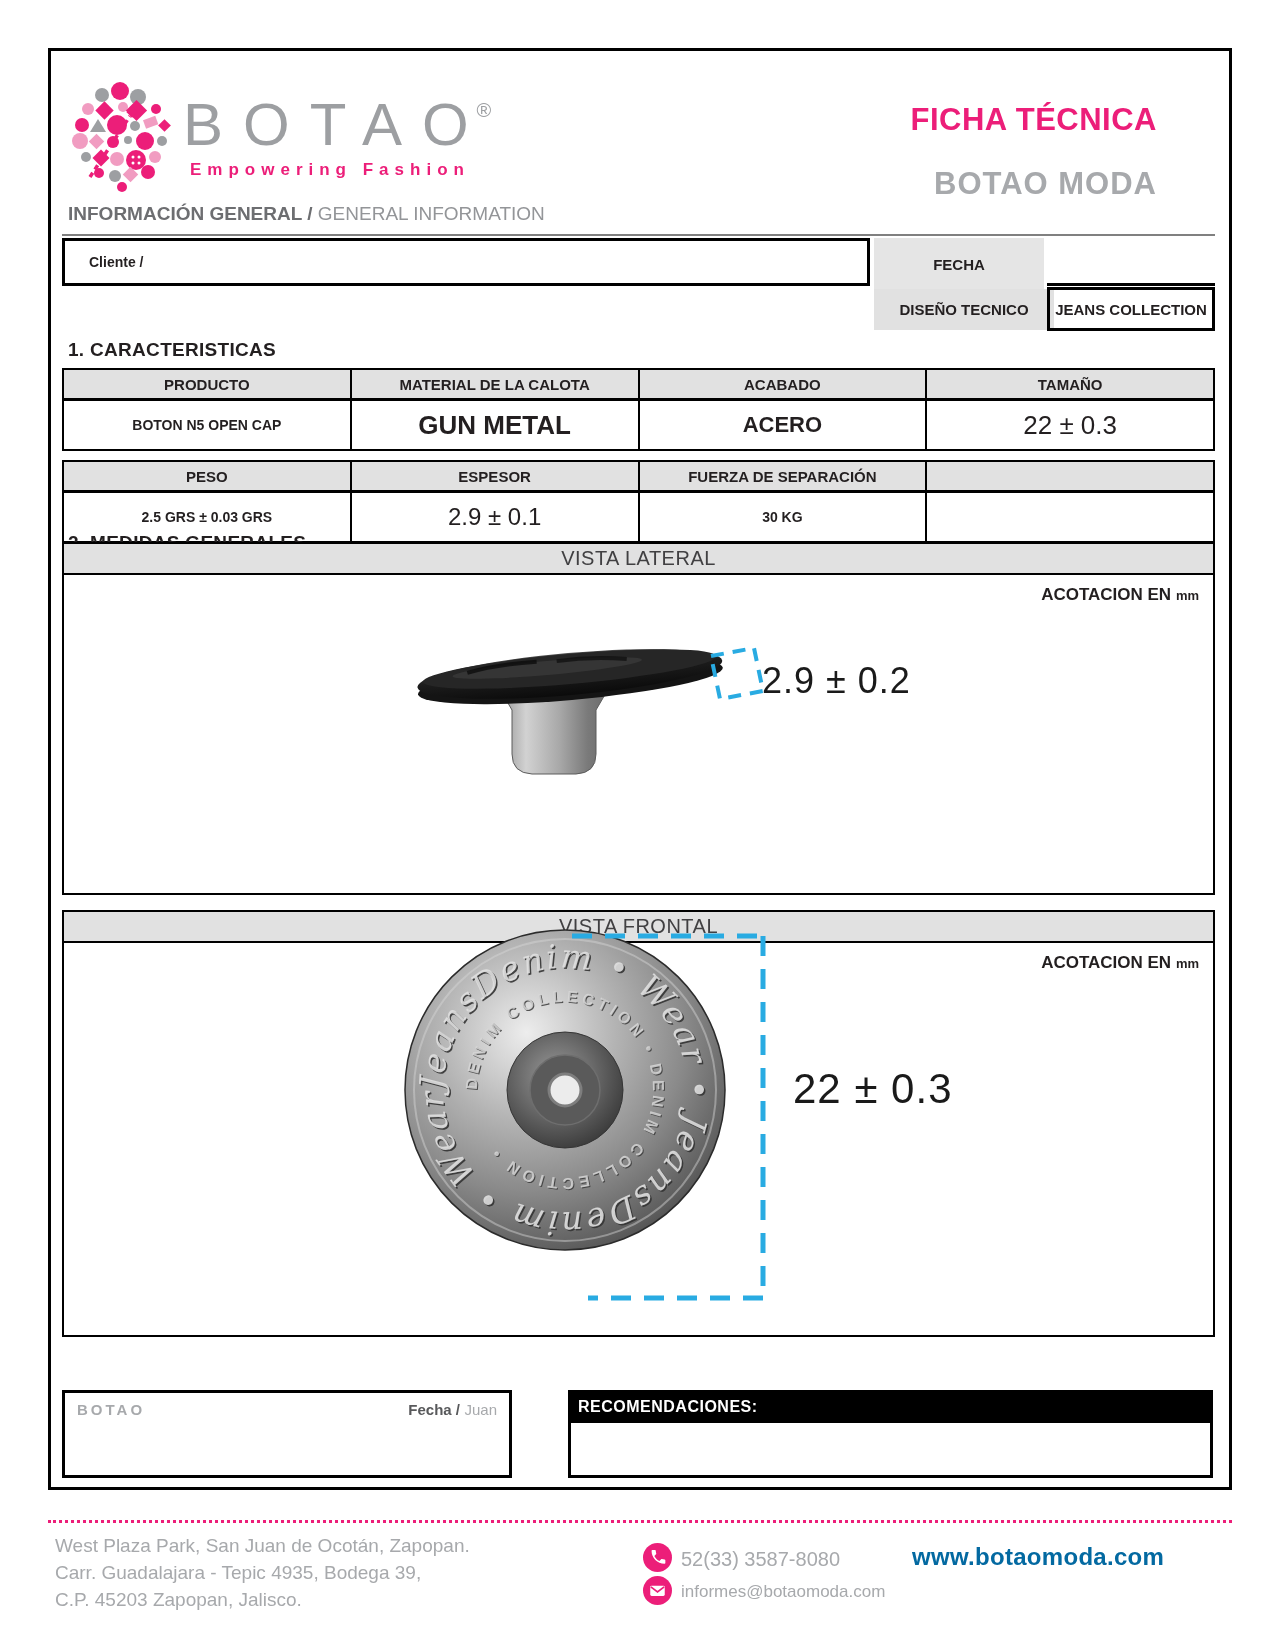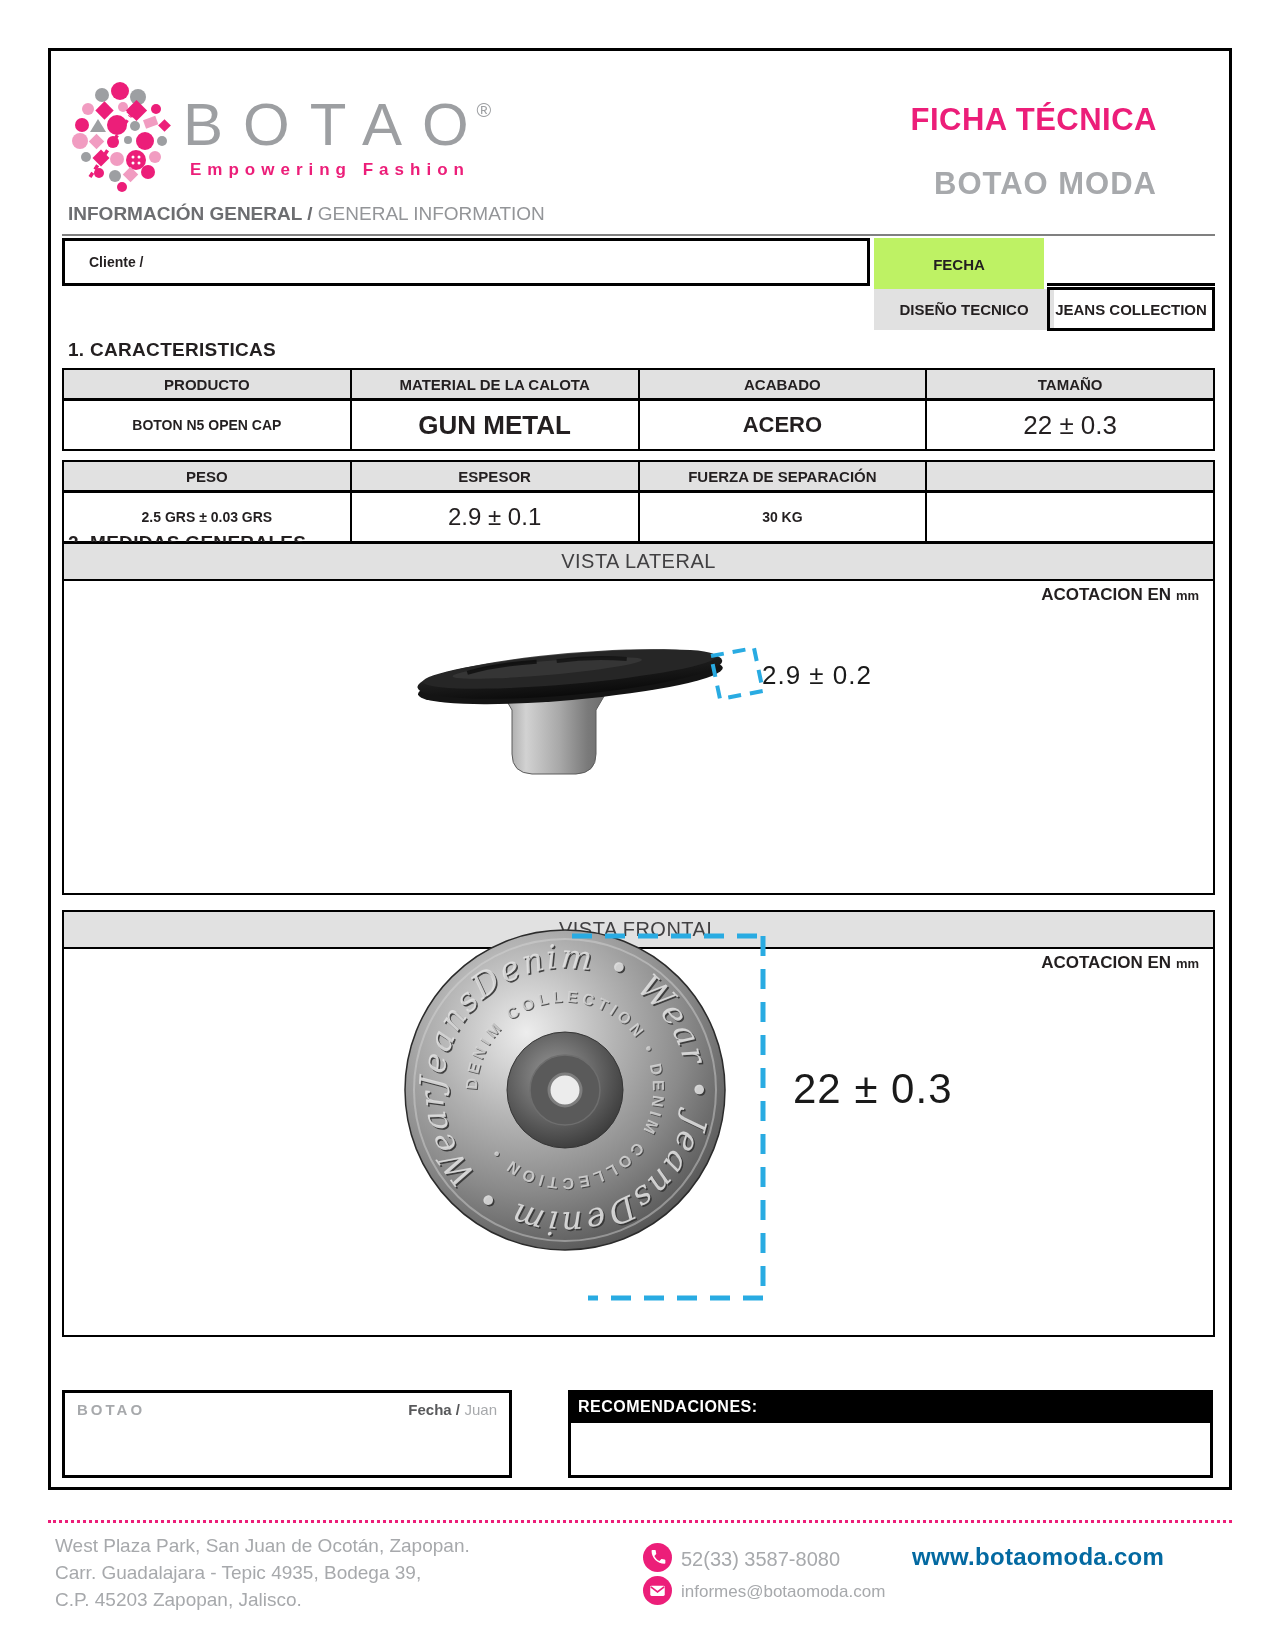--- a/index.html
+++ b/index.html
@@ -16,21 +16,21 @@
   .logo-tagline { left:190px; top:160px; font-size:17px; font-weight:bold; color:#EC1E79; letter-spacing:6px; white-space:nowrap; }
   .doc-title { right:118px; top:102px; font-size:31px; font-weight:bold; color:#EC1E79; letter-spacing:0.5px; }
   .doc-subtitle { right:118px; top:166px; font-size:31px; font-weight:bold; color:#a7a9ac; letter-spacing:1px; }
 
   
   .info-heading { left:68px; top:203px; font-size:19px; white-space:nowrap; }
   .info-heading .hb { font-weight:bold; color:#6d6e71; }
   .info-heading .hl { color:#939598; }
   .info-underline { left:62px; top:234px; width:1153px; border-top:2px solid #808080; }
   .cliente-cell { left:62px; top:238px; width:808px; height:48px; border:3px solid #000; display:flex; align-items:center; padding-left:24px; font-size:14px; font-weight:bold; }
-  .fecha-cell { left:874px; top:238px; width:170px; height:52px; background:#bef264; display:flex; align-items:center; justify-content:center; font-size:15px; font-weight:bold; }
+  .fecha-cell { left:874px; top:238px; width:170px; height:52px; background:#e5e5e5; display:flex; align-items:center; justify-content:center; font-size:15px; font-weight:bold; }
   .fecha-value { left:1047px; top:238px; width:168px; height:48px; border-bottom:3px solid #000; }
   .diseno-cell { left:874px; top:289px; width:180px; height:41px; background:#e1e1e1; display:flex; align-items:center; justify-content:center; font-size:15px; font-weight:bold; }
   .jeans-cell { left:1047px; top:287px; width:168px; height:44px; border:3px solid #000; display:flex; align-items:center; justify-content:center; font-size:15px; font-weight:bold; }
 
   
   .sec-heading { font-size:19px; font-weight:bold; color:#231f20; letter-spacing:0.3px; }
 
   
   .char-table { position:absolute; left:62px; width:1153px; border:2px solid #000; background:#fff; }
   .char-head { display:flex; background:#e1e1e1; border-bottom:3px solid #000; }
@@ -40,25 +40,25 @@
   .char-vals .cell { flex:1; display:flex; align-items:center; justify-content:center; height:48px; border-right:2px solid #000; }
   .char-vals .cell:last-child { border-right:none; }
   .fs14b { font-size:14px; font-weight:bold; }
   .fs22b { font-size:22px; font-weight:bold; }
   .fs26b { font-size:26px; font-weight:bold; }
   .fs26 { font-size:26px; }
   .fs24 { font-size:24px; }
 
   
   .view-box { position:absolute; left:62px; width:1153px; border:2px solid #000; background:#fff; }
-  .view-bar { height:37px; background:#e1e1e1; border-bottom:2px solid #000; display:flex; align-items:center; justify-content:center; font-size:20px; color:#414042; letter-spacing:0.5px; }
+  .view-bar { height:31px; background:#e1e1e1; border-bottom:2px solid #000; display:flex; align-items:center; justify-content:center; font-size:20px; color:#414042; letter-spacing:0.5px; }
   .acot { position:absolute; right:14px; top:41px; font-weight:bold; font-size:17px; color:#231f20; }
   .acot .mm { font-size:13px; font-weight:bold; }
 
-  .measure-label { font-size:26px; color:#1a1a1a; white-space:nowrap; letter-spacing:1px; }
+  .measure-label { font-size:36px; color:#1a1a1a; white-space:nowrap; letter-spacing:1px; }
   .measure-label.big { font-size:42px; }
 
   
   .botao-box { left:62px; top:1390px; width:450px; height:88px; border:3px solid #000; padding:8px 12px; display:flex; justify-content:space-between; align-items:flex-start; }
   .botao-box .bb-brand { font-size:15px; font-weight:bold; color:#a7a9ac; letter-spacing:3px; }
   .botao-box .bb-fecha-b { font-size:15px; font-weight:bold; color:#58595b; }
   .botao-box .bb-fecha-l { font-size:15px; color:#a7a9ac; }
   .reco-bar { left:568px; top:1390px; width:645px; height:33px; background:#000; color:#fff; font-weight:bold; font-size:16px; line-height:33px; padding-left:10px; letter-spacing:0.5px; }
   .reco-box { left:568px; top:1423px; width:645px; height:55px; border:3px solid #000; border-top:none; background:#fff; }
 

